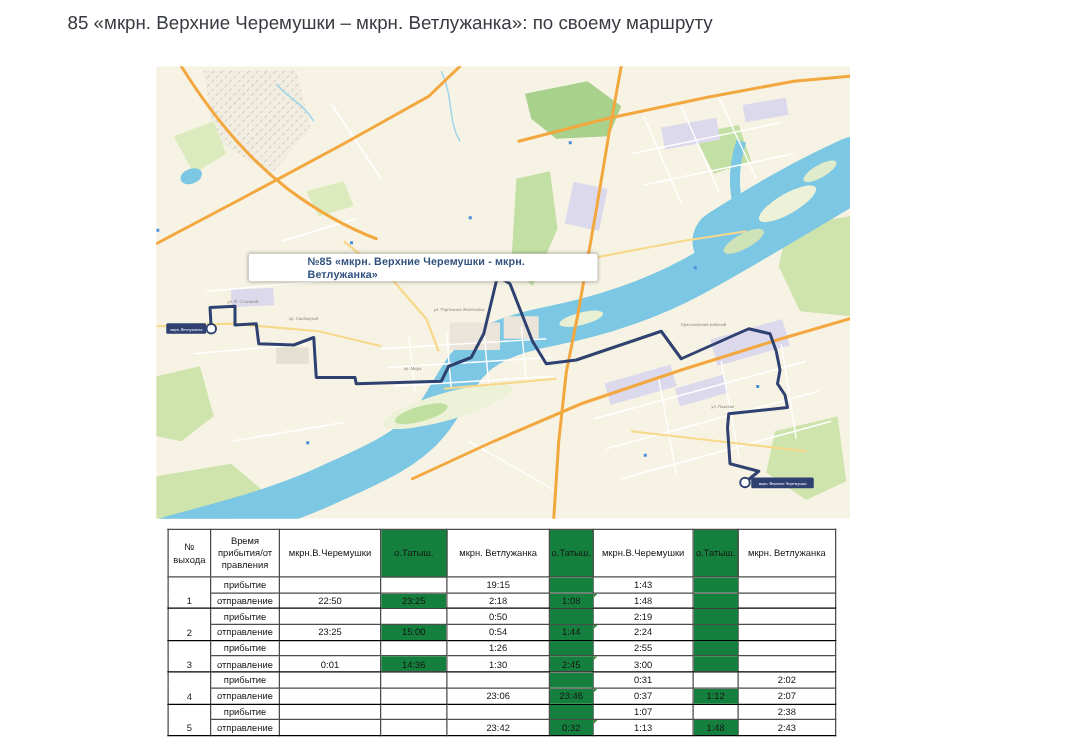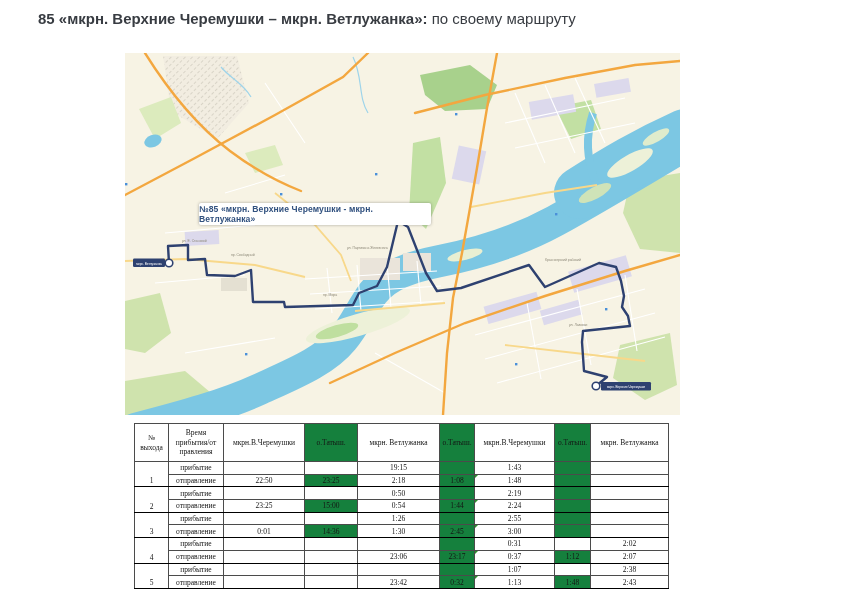--- a/index.html
+++ b/index.html
@@ -1,26 +1,26 @@
 <!DOCTYPE html>
 <html><head>
 <meta charset="utf-8">
 <style>
   html,body{margin:0;padding:0;background:#fff;}
   body{width:855px;height:598px;position:relative;font-family:"Liberation Sans",sans-serif;overflow:hidden;}
   .page-title{position:absolute;left:38px;top:10px;font-size:15px;color:#383c42;white-space:nowrap;}
-  .page-title .bold{font-weight:bold;}
+  .page-title .bold{font-weight:normal;margin-left:16px;}
   .map-wrap{position:absolute;left:125px;top:53px;width:555px;height:362px;}
   .route-label{position:absolute;left:199px;top:203px;width:232px;height:22px;background:#ffffff;border-radius:2px;
     box-shadow:0 0 3px rgba(60,60,60,.45);display:flex;align-items:center;justify-content:center;
-    font-size:8.6px;font-weight:bold;color:#31517f;letter-spacing:.1px;}
+    font-size:8.6px;font-weight:bold;color:#31517f;letter-spacing:.1px;padding-left:47px;}
   #street-labels text{font-size:3.4px;fill:#8d8878;}
   .stop-label-text{font-size:3.1px;fill:#ffffff;text-anchor:middle;}
   table.sched{position:absolute;left:134px;top:423px;border-collapse:collapse;table-layout:fixed;
-    font-size:7.5px;color:#141414;border:1.8px solid #000;background:#fff;font-family:Liberation Serif, serif;}
+    font-size:7.5px;color:#141414;border:1.8px solid #000;background:#fff;}
   table.sched th,table.sched td{border:0.8px solid #4b4b4b;text-align:center;vertical-align:middle;padding:0;}
   table.sched th{font-weight:normal;white-space:normal;line-height:1.3;height:37px;padding:0 1px;}
   table.sched tbody tr{height:12.7px;}
   table.sched td{white-space:nowrap;overflow:hidden;}
   table.sched .gray{background:#15803d;}
   table.sched td.cell{position:relative;}
   table.sched tr.dep td{border-bottom:1.7px solid #000;}
   table.sched td.num{vertical-align:bottom;padding-bottom:1px;border-bottom:1.7px solid #000;}
   .tri{position:absolute;left:0;top:0;width:0;height:0;border-top:3.5px solid #2f8f2f;border-right:3.5px solid transparent;}
 </style>
@@ -263,21 +263,21 @@
         <td class="cell gray"></td>
         <td class="cell">0:31</td>
         <td class="cell"></td>
         <td class="cell">2:02</td>
       </tr>
       <tr class="dep">
         <td>отправление</td>
         <td class="cell"></td>
         <td class="cell"></td>
         <td class="cell">23:06</td>
-        <td class="cell gray">23:17</td>
+        <td class="cell gray">23:46</td>
         <td class="cell">0:37<span class="tri"></span></td>
         <td class="cell gray">1:12</td>
         <td class="cell">2:07</td>
       </tr>
       <tr class="arr">
         <td rowspan="2" class="num">5</td>
         <td>прибытие</td>
         <td class="cell"></td>
         <td class="cell"></td>
         <td class="cell"></td>

